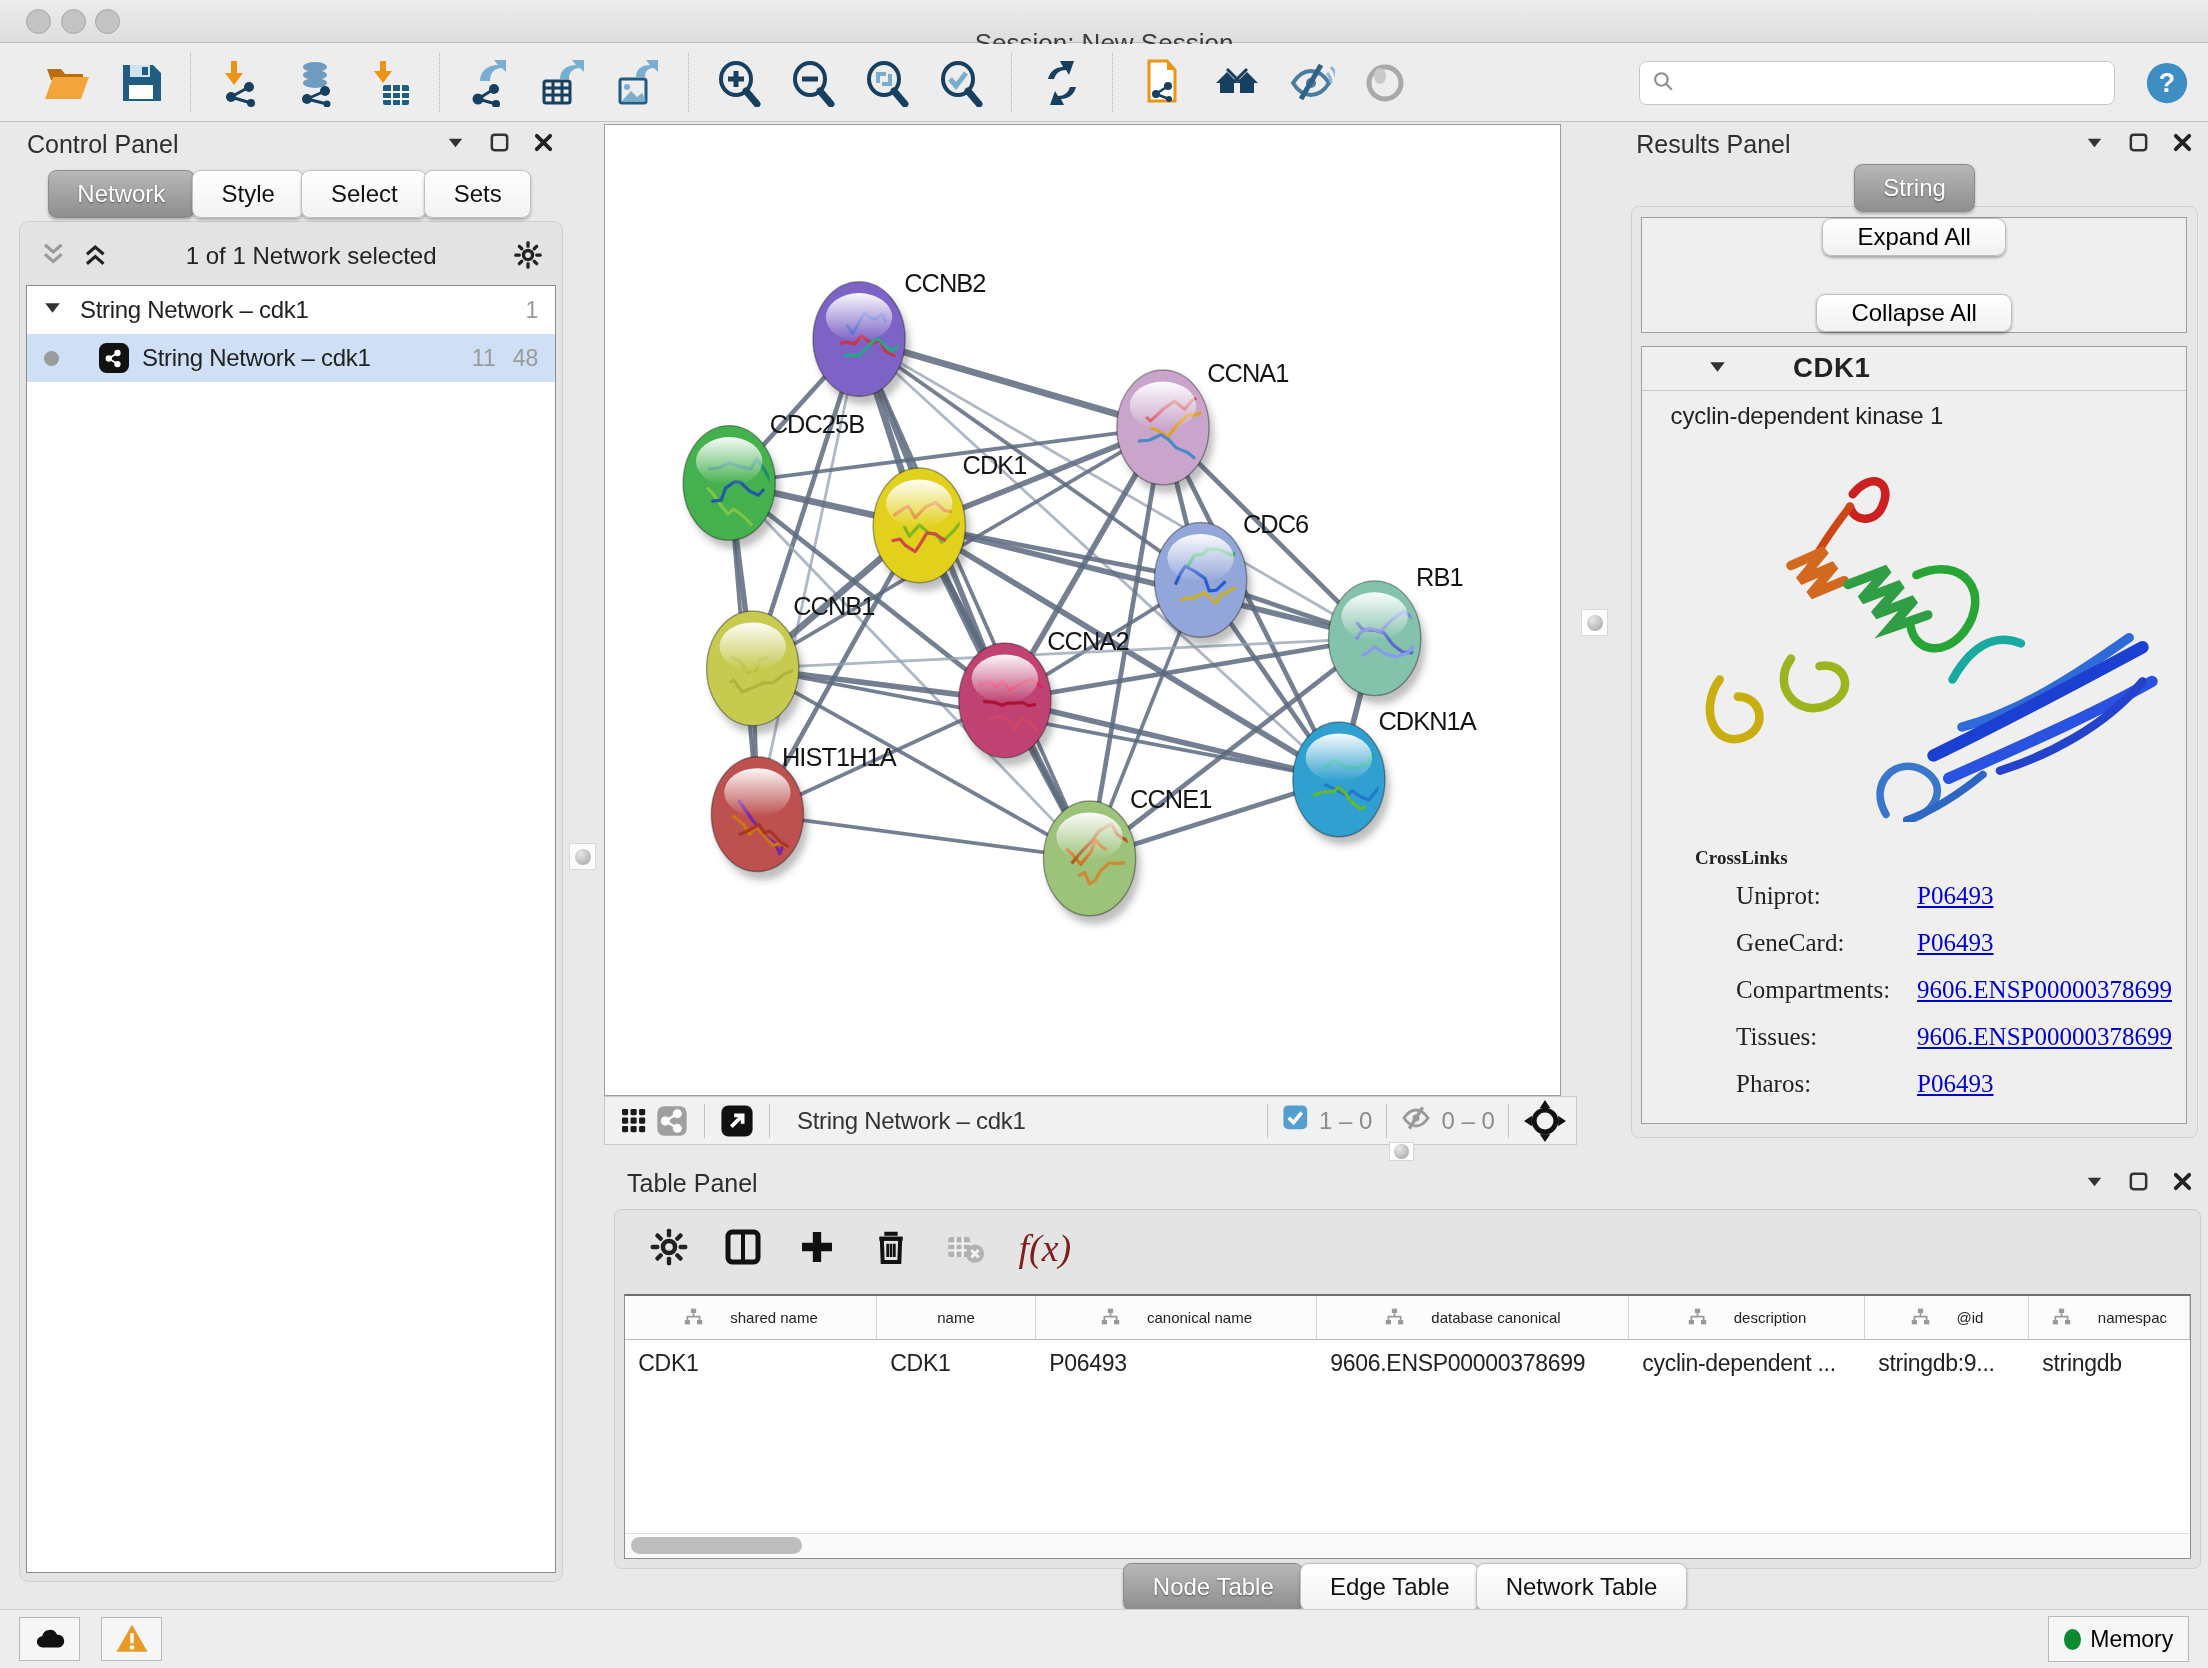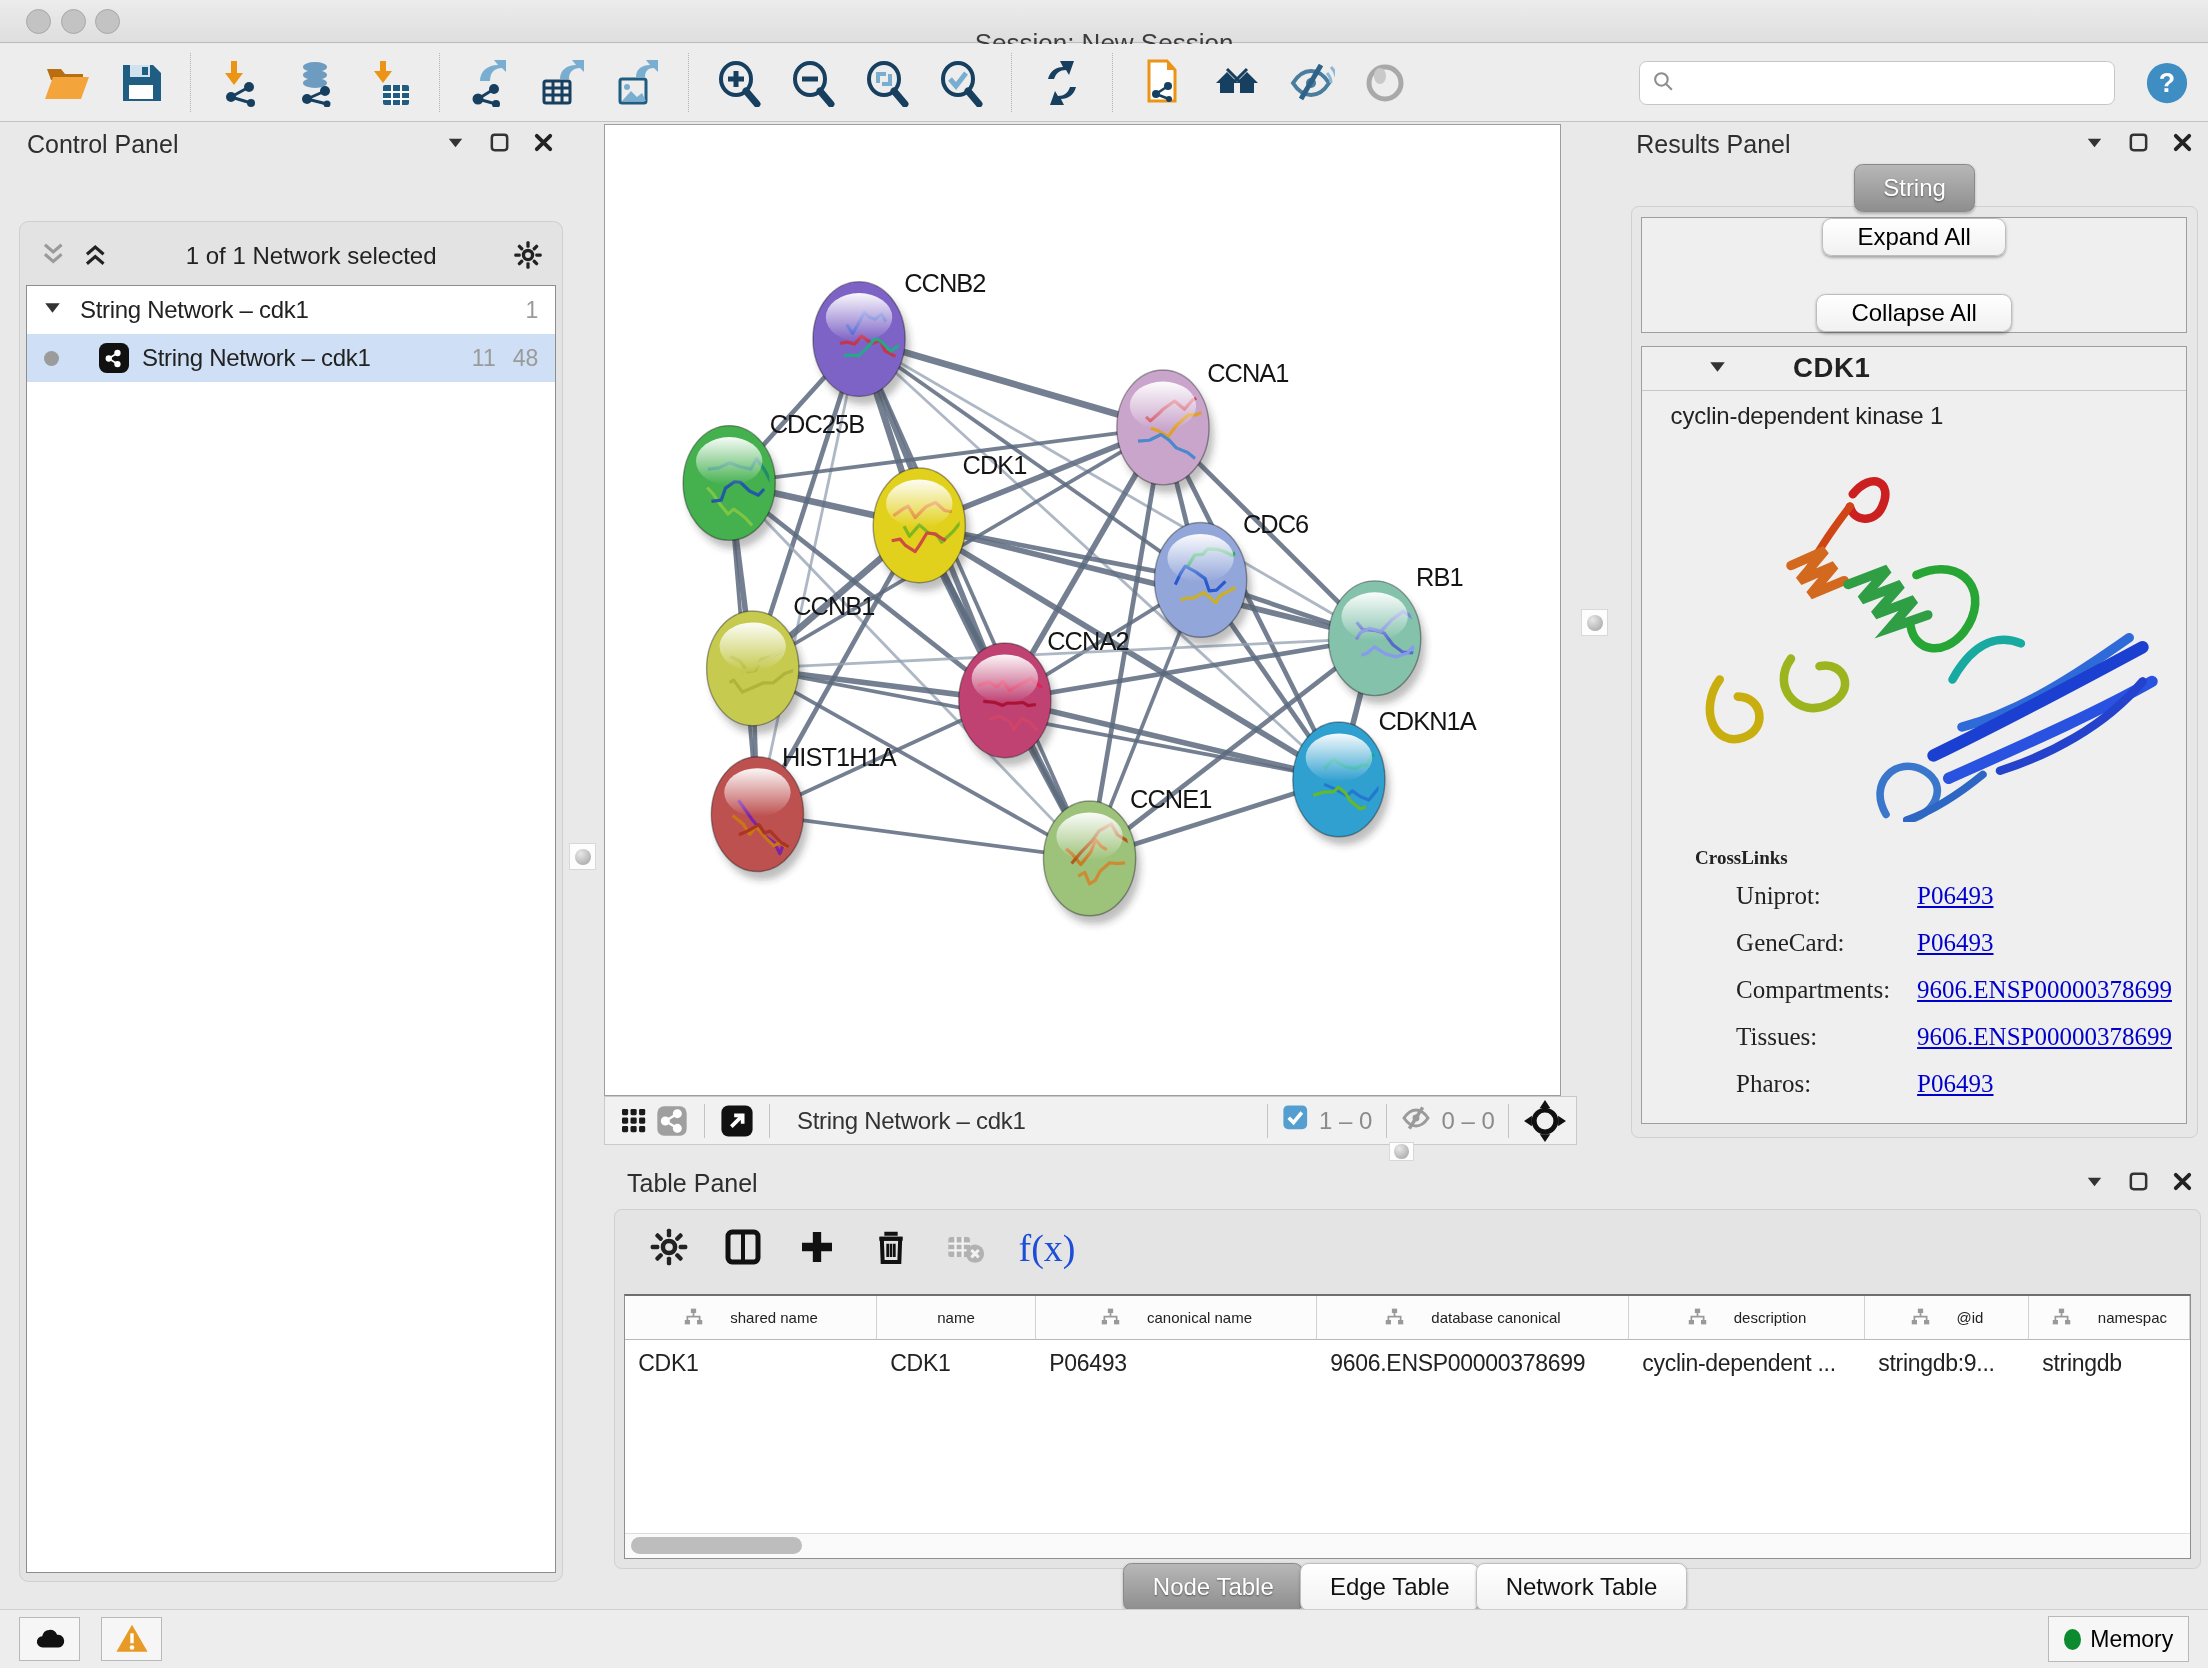--- a/index.html
+++ b/index.html
@@ -109,21 +109,21 @@
   .xrow a { color:#0000cc; text-decoration:underline; cursor:pointer; }
 
   
   .table-panel { position:absolute; left:604px; top:1165px; width:1605px; height:444px; }
   .tp-head { display:flex; align-items:center; padding:3.8px 15px 0 23px; }
   .tp-head .panel-title { flex:1; }
   .tp-body { position:absolute; left:9.5px; right:7.6px; top:44px; bottom:40px; background:#e4e4e4;
     border:1px solid #cfcfcf; border-radius:7.6px; }
   .tp-tools { height:76px; display:flex; align-items:center; gap:34px; padding:0 34px; }
   .tp-tools svg { width:40px; height:40px; cursor:pointer; }
-  .fx { font-family:"Liberation Serif", serif; font-size:38px; color:#1d4ed8; cursor:default; }
+  .fx { font-family:"Liberation Serif", serif; font-style:italic; font-size:38px; color:#7f1d1d; cursor:default; }
   .tp-table { position:absolute; left:9.5px; right:9.5px; top:84px; bottom:9.5px; background:#fff;
     border:1px solid #8f8f8f; border-top:2.9px solid #6f6f6f; overflow:hidden; }
   .t-head { display:grid; grid-template-columns:252px 159px 281px 312px 236px 164px 1fr;
     border-bottom:1.9px solid #b9b9b9; background:#fcfcfc; height:44px; }
   .t-head .hc { display:flex; align-items:center; justify-content:center; gap:26px; font-size:15px;
     border-right:1px solid #d2d2d2; overflow:hidden; white-space:nowrap; cursor:pointer; }
   .t-head .hc svg { width:21px; height:21px; flex:0 0 auto; }
   .t-row { display:grid; grid-template-columns:252px 159px 281px 312px 236px 164px 1fr; height:46px; }
   .t-row .tc { display:flex; align-items:center; font-size:23px; padding-left:13.3px;
     overflow:hidden; white-space:nowrap; letter-spacing:-0.3px; }
@@ -341,20 +341,26 @@
               <path d="M5 8h14l-7 9z" fill="#333"></path>
             </svg></span>
           <span><svg viewBox="0 0 24 24">
               <rect x="4" y="4" width="16" height="16" rx="3" fill="none" stroke="#333" stroke-width="2.6"></rect>
             </svg></span>
           <span><svg viewBox="0 0 24 24">
               <path d="M5 5 19 19M19 5 5 19" stroke="#222" stroke-width="4" stroke-linecap="round"></path>
             </svg></span>
         </div>
     </div>
+    <div class="cp-tabs seg" id="cp-tabs">
+        <div class="tab sel">Network</div>
+        <div class="tab">Style</div>
+        <div class="tab">Select</div>
+        <div class="tab">Sets</div>
+      </div>
     <div class="cp-body">
       <div class="cp-status">
         <span id="chev-down-slot"><svg viewBox="0 0 24 24" style="width: 28.5px; height: 28.5px;">
               <path d="M5 4l7 6 7-6M5 12l7 6 7-6" fill="none" stroke="#9a9a9a" stroke-width="2.6"></path>
             </svg></span>
         <span id="chev-up-slot" style="margin-left:13.3px;"><svg viewBox="0 0 24 24" style="width: 28.5px; height: 28.5px;">
               <path d="M5 20l7-6 7 6M5 12l7-6 7 6" fill="none" stroke="#222" stroke-width="2.6"></path>
             </svg></span>
         <div class="txt">1 of 1 Network selected</div>
         <span id="cp-gear-slot"><svg viewBox="0 0 24 24" style="width: 30px; height: 30px;">

